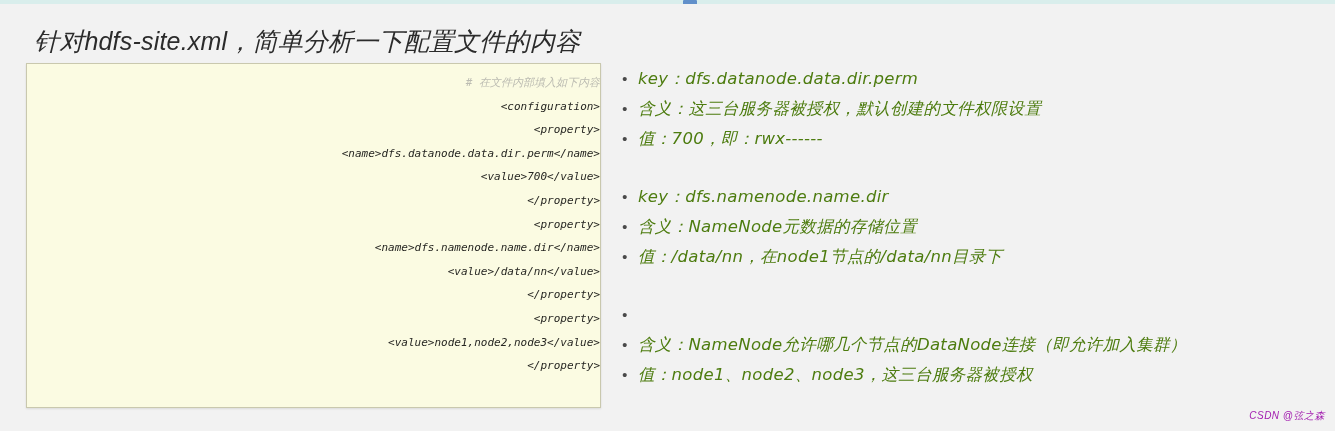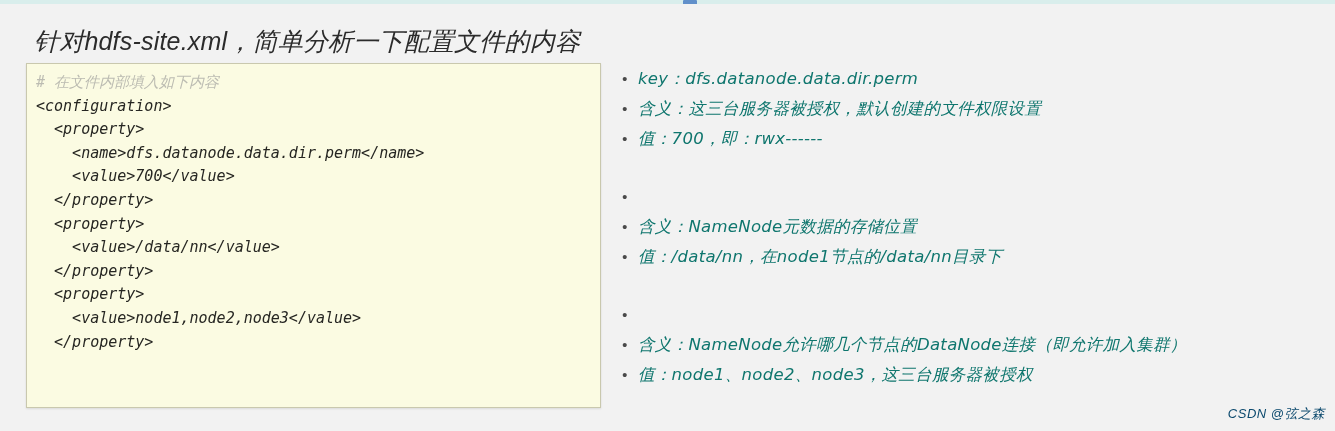--- a/index.html
+++ b/index.html
@@ -68,25 +68,26 @@
     border: 1px solid #c9c8ae;
     box-shadow: 0 1px 2px rgba(0,0,0,.10);
     box-sizing: border-box;
     overflow: hidden;
   }
   .code-inner {
     padding: 7px 0 0 9px;
   }
   .code-line {
     font-family: "DejaVu Sans Mono", "Liberation Mono", monospace;
-    font-size: 15px;
+    font-size: 11px;
     line-height: 23.6px;
     color: #262622;
     white-space: pre;
     letter-spacing: 0;
+    text-align: right;
   }
   .code-line.comment {
     color: #bcbcb2;
   }
 
   
   .bullets {
     position: absolute;
     left: 618px;
     top: 60px;
@@ -106,31 +107,31 @@
     flex: 0 0 16px;
     color: #4a4a4a;
     font-size: 15px;
     line-height: 30px;
     text-align: left;
   }
   .bullet-text {
     font-family: "DejaVu Sans", "Liberation Sans", sans-serif;
     font-size: 16.5px;
     line-height: 30px;
-    color: #0f766e;
+    color: #4d7c0f;
     letter-spacing: .3px;
   }
 
   
   .watermark {
     position: absolute;
     right: 14px;
     bottom: 8px;
-    font-size: 13px;
-    color: #0c4a6e;
+    font-size: 10px;
+    color: #a21caf;
     letter-spacing: .5px;
     user-select: none;
     margin-top: 28px;
   }
 </style>
 </head>
 <body>
 
 <div class="top-strip"></div>
 <div class="top-marker"></div>
@@ -141,20 +142,21 @@
 
   <div class="code-panel">
     <div class="code-inner">
       <div class="code-line comment"># 在文件内部填入如下内容</div>
       <div class="code-line">&lt;configuration&gt;</div>
       <div class="code-line">  &lt;property&gt;</div>
       <div class="code-line">    &lt;name&gt;dfs.datanode.data.dir.perm&lt;/name&gt;</div>
       <div class="code-line">    &lt;value&gt;700&lt;/value&gt;</div>
       <div class="code-line">  &lt;/property&gt;</div>
       <div class="code-line">  &lt;property&gt;</div>
+      <div class="code-line">    &lt;name&gt;dfs.namenode.name.dir&lt;/name&gt;</div>
       <div class="code-line">    &lt;value&gt;/data/nn&lt;/value&gt;</div>
       <div class="code-line">  &lt;/property&gt;</div>
       <div class="code-line">  &lt;property&gt;</div>
       <div class="code-line">    &lt;value&gt;node1,node2,node3&lt;/value&gt;</div>
       <div class="code-line">  &lt;/property&gt;</div>
     </div>
   </div>
 
   <div class="bullets">
 
@@ -169,20 +171,21 @@
       </div>
       <div class="bullet-row">
         <span class="bullet-dot">•</span>
         <span class="bullet-text">值：700，即：rwx------</span>
       </div>
     </div>
 
     <div class="bullet-group">
       <div class="bullet-row">
         <span class="bullet-dot">•</span>
+        <span class="bullet-text">key：dfs.namenode.name.dir</span>
       </div>
       <div class="bullet-row">
         <span class="bullet-dot">•</span>
         <span class="bullet-text">含义：NameNode元数据的存储位置</span>
       </div>
       <div class="bullet-row">
         <span class="bullet-dot">•</span>
         <span class="bullet-text">值：/data/nn，在node1节点的/data/nn目录下</span>
       </div>
     </div>

